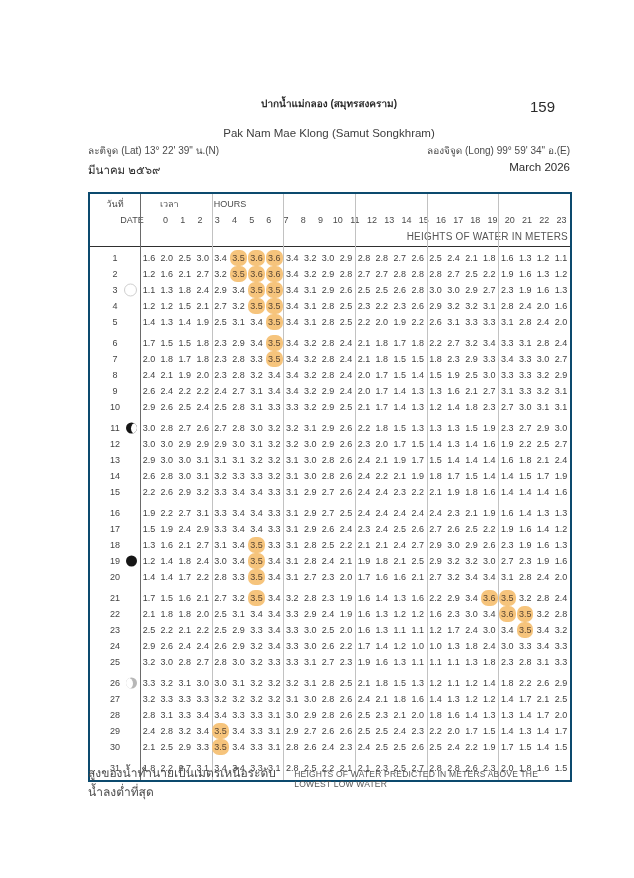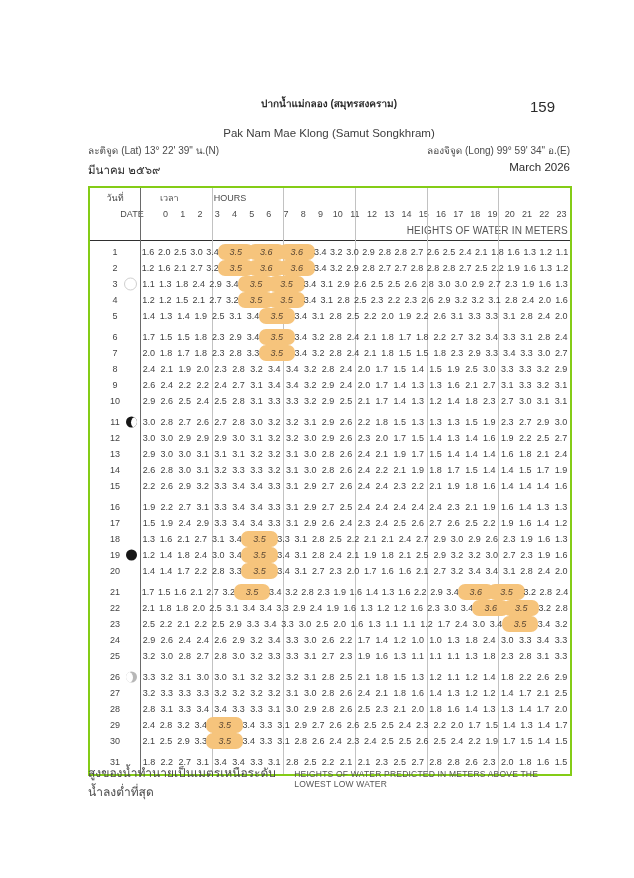--- a/index.html
+++ b/index.html
@@ -14,39 +14,39 @@
   .page-number{position:absolute;top:98px;left:530px;width:60px;text-align:left;
     font-size:15px;color:#2b2b2b;}
   .doc-subtitle{position:absolute;top:127px;left:88px;width:482px;text-align:center;
     font-size:11.5px;color:#3d3d3d;}
   .coord-row{position:absolute;top:143px;left:88px;width:482px;display:flex;
     justify-content:space-between;font-size:10px;color:#4a4a4a;}
   .month-row{position:absolute;top:161px;left:88px;width:482px;display:flex;
     justify-content:space-between;font-size:11.5px;font-weight:normal;color:#2b2b2b;}
 
   
-  .tide-table{position:absolute;top:186px;left:88px;width:480px;
-    border:2px solid #84cc16;background:#fff;}
+  .tide-table{position:absolute;top:192px;left:88px;width:480px;
+    border:2px solid #0c4a6e;background:#fff;}
   .t-grid{display:grid;grid-template-columns:50px repeat(24,1fr);align-items:center;}
   .t-header{border-bottom:1.5px solid #2f2f2f;padding:2px 0 1px 0;}
   .h-line1{height:17px;}
   .h-line2{height:15px;padding-left:17px;}
   .h-line3{height:17px;}
   .h-cell{font-size:9px;color:#4a4a4a;text-align:center;line-height:15px;}
   .h-left{text-align:left;padding-left:2px;}
   .units-note{grid-column:13 / 26;text-align:right;font-size:10px;color:#555;
     letter-spacing:0.2px;padding-right:2px;line-height:17px;}
 
   .t-body{padding:3px 0 4px 0;}
   .t-row{height:16px;}
   .row-spacer{height:5px;}
   .cell{position:relative;text-align:center;font-size:9px;color:#3f3f3f;line-height:16px;}
   .date-cell{font-size:9px;color:#444;}
-  .hl{display:inline-block;background:#f6c47c;border-radius:7px;padding:0 12px;margin:0 -3px;
-    color:#5a4632;font-style:italic;}
+  .hl{display:inline-block;background:#f6c47c;border-radius:7px;padding:0 2px;margin:0 -3px;
+    color:#5a4632;}
 
   
   .divider{position:absolute;top:0;bottom:0;width:1px;background:#c2c2c2;pointer-events:none;}
   .divider.dark{background:#6a6a6a;}
 
   
   .moon{position:absolute;top:50%;transform:translateY(-50%);right:3px;width:11px;height:11px;
     border-radius:50%;}
   .moon-full{border:1.2px solid #cfcfcf;background:#fff;}
   .moon-new{background:#161616;}

